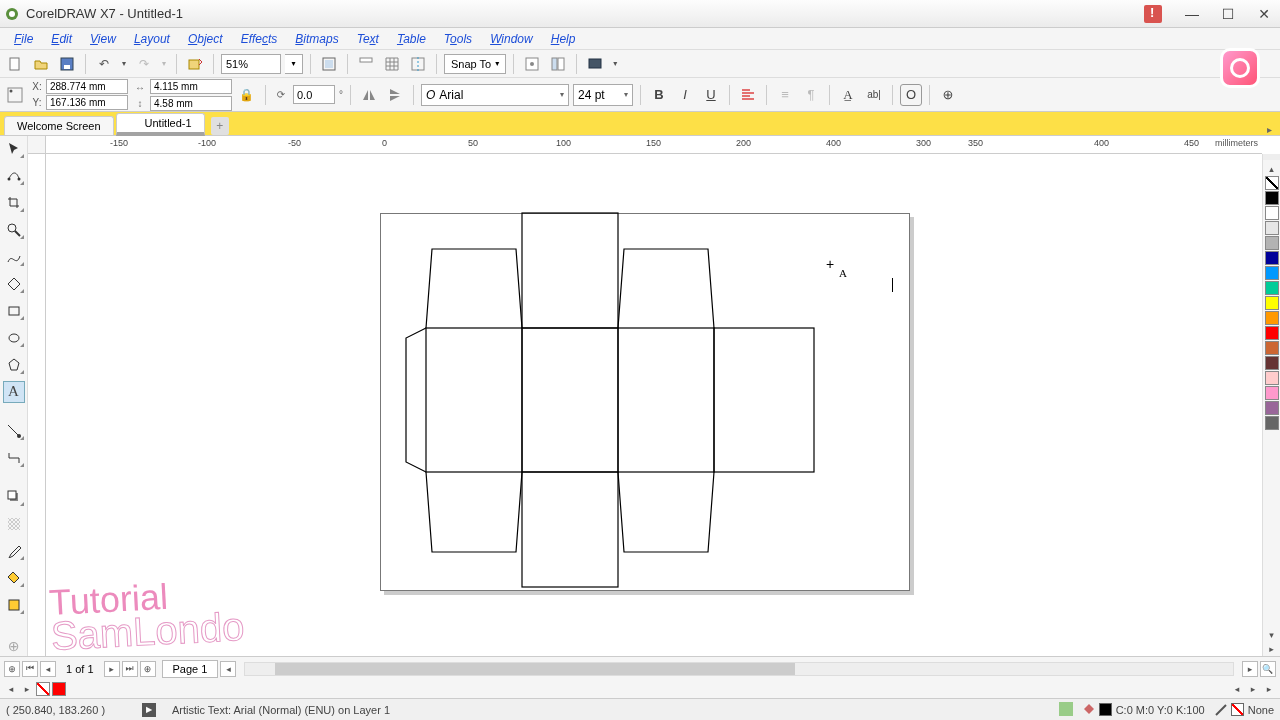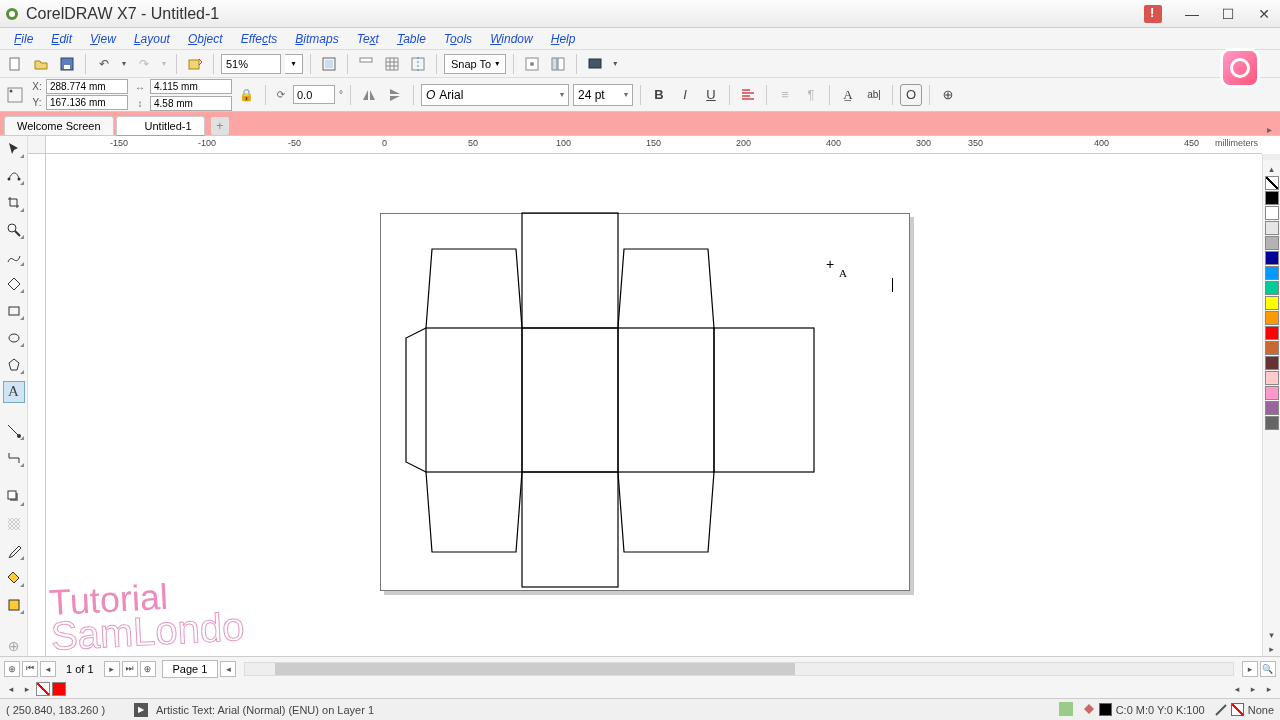--- a/index.html
+++ b/index.html
@@ -1,20 +1,20 @@
 <!DOCTYPE html>
 <html><head>
 <meta charset="utf-8">
 <style>
 * { margin: 0; padding: 0; box-sizing: border-box; font-family: "Segoe UI", Tahoma, sans-serif; }
 body { background: #f0f0f0; width: 1280px; height: 720px; overflow: hidden; font-size: 12px; }
 
 .titlebar { height: 28px; background: linear-gradient(#fdfdfd,#ebebeb); display: flex; align-items: center; padding: 0 4px; border-bottom: 1px solid #ccc; }
 .titlebar .app-icon { width: 16px; height: 16px; margin-right: 6px; }
-.titlebar .title { flex: 1; font-size: 16px; color: #333; }
+.titlebar .title { flex: 1; font-size: 13px; color: #333; }
 .titlebar .alert-icon { width: 18px; height: 18px; background:#d9534f; border-radius:2px; margin-right:18px; position:relative; }
 .titlebar .alert-icon::after { content:"!"; color:#fff; font-weight:bold; position:absolute; left:6px; top:0; font-size:13px; }
 .win-btns { display:flex; gap:12px; }
 .win-btn { width:24px; height:18px; display:flex; align-items:center; justify-content:center; color:#444; font-size:14px; }
 
 .menubar { height: 22px; background: #f5f5f5; display:flex; align-items:center; padding: 0 6px; border-bottom: 1px solid #ddd; gap: 2px; }
 .menu-item { padding: 2px 8px; font-size: 12px; color: #1d4ed8; font-style: italic; }
 .menu-item .u { text-decoration: underline; }
 
 .toolbar1 { height: 28px; background: #f5f5f5; display:flex; align-items:center; padding: 2px 4px; gap: 4px; border-bottom:1px solid #ddd; }
@@ -30,23 +30,23 @@
 .coord-label { width:14px; font-size:10px; color:#555; text-align:center; }
 .coord-input { width:82px; height:15px; border:1px solid #aaa; background:#fff; font-size:10px; padding:0 3px; }
 .small-icon { width:16px; height:16px; display:flex; align-items:center; justify-content:center; color:#666; font-size:10px; }
 .rotate-input { width:42px; height:19px; border:1px solid #aaa; background:#fff; font-size:11px; padding:0 3px; }
 .font-select { width:148px; height:22px; border:1px solid #aaa; background:#fff; display:flex; align-items:center; padding:0 4px; font-size:12px; }
 .size-select { width:60px; height:22px; border:1px solid #aaa; background:#fff; display:flex; align-items:center; padding:0 4px; font-size:12px; }
 .dd-arrow { margin-left:auto; font-size:8px; color:#666; }
 .fmt-btn { width:22px; height:22px; display:flex; align-items:center; justify-content:center; font-size:13px; color:#444; }
 .fmt-btn.disabled { color:#bbb; }
 
-.tabs-row { height: 24px; background:#fca5a5; display:flex; align-items:flex-end; padding:0 4px; border-bottom:1px solid #ccc; }
+.tabs-row { height: 24px; background:#fde047; display:flex; align-items:flex-end; padding:0 4px; border-bottom:1px solid #ccc; }
 .doc-tab { padding:3px 12px; font-size:11px; background:#f7f7f7; border:1px solid #ccc; border-bottom:none; margin-right:2px; border-radius:3px 3px 0 0; }
-.doc-tab.active { background:#fff; border-bottom:1px solid #a3a3a3; position:relative; top:1px;padding-left:28px; }
+.doc-tab.active { background:#fff; border-bottom:4px solid #a3a3a3; position:relative; top:1px;padding-left:28px; }
 .add-tab { width:18px; height:18px; background:#e0e0e0; display:flex; align-items:center; justify-content:center; font-size:12px; color:#888; margin-left:4px; border-radius:2px; }
 .tabs-arrow { margin-left:auto; font-size:10px; color:#666; padding:0 4px; }
 
 .workspace { position:relative; height: calc(720px - 28px - 22px - 28px - 34px - 24px - 24px - 18px - 22px); background:#fff; display:flex; }
 .tool-palette { width:28px; background:#f5f5f5; border-right:1px solid #ddd; display:flex; flex-direction:column; align-items:center; padding-top:2px; gap:6px; }
 .tool { width:22px; height:22px; display:flex; align-items:center; justify-content:center; color:#444; font-size:14px; position:relative; }
 .tool.active { background:#d0e4f5; border:1px solid #7ab; }
 .tool .fly { position:absolute; right:1px; bottom:1px; width:0; height:0; border-right:4px solid #888; border-top:4px solid transparent; }
 
 .ruler-corner { position:absolute; left:28px; top:0; width:18px; height:18px; background:#f5f5f5; border-right:1px solid #ccc; border-bottom:1px solid #ccc; }
@@ -78,21 +78,21 @@
 .page-tab { padding:2px 10px; border:1px solid #bbb; background:#fff; font-size:11px; margin-left:4px; }
 .hscroll-track { flex:1; height:14px; background:#eee; margin:0 6px; position:relative; border:1px solid #ddd; }
 .hscroll-thumb { position:absolute; left:30px; top:0; bottom:0; width:520px; background:#ccc; }
 
 .color-row { height:18px; background:#f5f5f5; display:flex; align-items:center; padding:0 4px; gap:2px; }
 .cr-btn { width:14px; height:14px; display:flex; align-items:center; justify-content:center; font-size:9px; color:#555; }
 .cr-swatch { width:14px; height:14px; border:1px solid #888; }
 .cr-nocolor { background:#fff; position:relative; }
 .cr-nocolor::after { content:""; position:absolute; inset:0; background:linear-gradient(45deg, transparent 42%, red 42%, red 58%, transparent 58%); }
 
-.statusbar { height:22px; background:#f0f0f0; border-top:1px solid #ccc; display:flex; align-items:center; padding:0 6px; font-size:11px; color:#444; gap:8px; }
+.statusbar { height:22px; background:#f0f0f0; border-top:1px solid #ccc; display:flex; align-items:center; padding:0 6px; font-size:11px; color:#444; gap:16px; }
 .status-coords { width:120px; }
 .status-play { width:14px; height:14px; background:#555; display:flex; align-items:center; justify-content:center; color:#fff; font-size:8px; }
 .status-right { margin-left:auto; display:flex; align-items:center; gap:10px; }
 .status-sw { width:13px; height:13px; border:1px solid #666; }
 
 .watermark1 { position:absolute; right:12px; top:40px; font-size:28px; color:#f29bb0; font-weight:500; display:flex; align-items:center; gap:6px; pointer-events:none; z-index:50; }
 .wm-logo { width:56px; height:56px; position:relative; }
 .wm-circle { position:absolute; left:8px; top:8px; width:40px; height:40px; border:3px solid #fff; border-radius:10px; background:linear-gradient(135deg,#f9c,#f57); }
 .wm-inner { position:absolute; left:18px; top:18px; width:20px; height:20px; border:3px solid #fff; border-radius:50%; }
 .watermark2 { position:absolute; left:50px; bottom:72px; pointer-events:none; z-index:50; font-family:"Brush Script MT", cursive; font-size:36px; color:#ec8bbd; line-height:0.85; transform:rotate(-3deg); text-shadow:1px 1px 0 #fff; }

